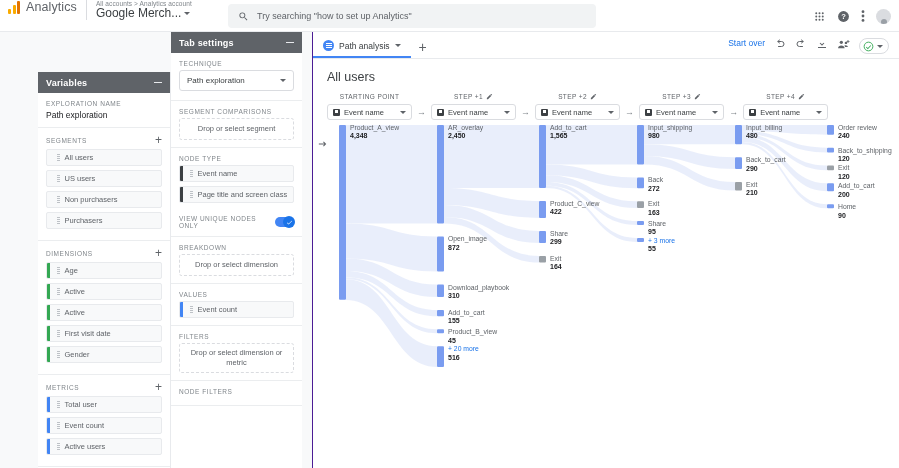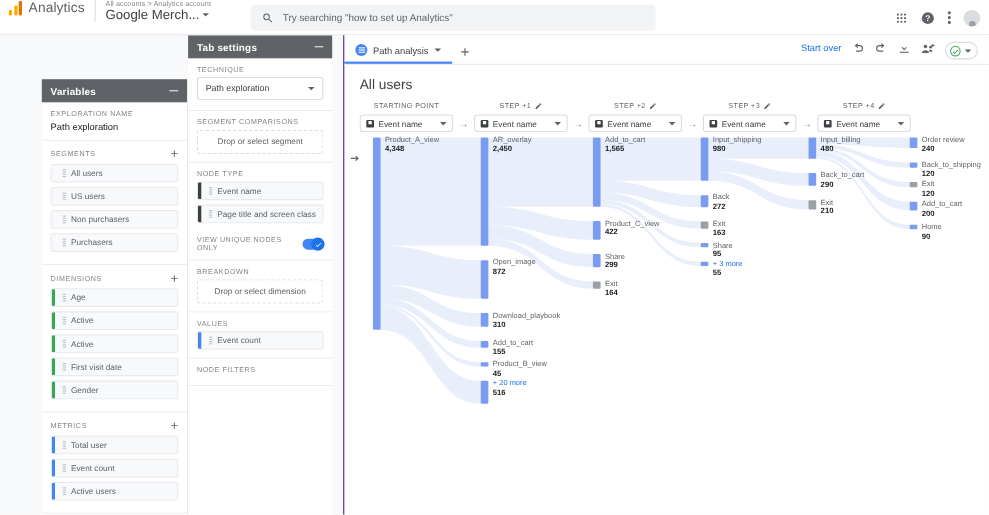--- a/index.html
+++ b/index.html
@@ -440,20 +440,26 @@
             <span class="grip">
               <i></i>
               <i></i>
               <i></i>
               <i></i>
             </span>
             <span>Event count</span>
           </div>
       </div>
 
+      <div class="sect">
+        <div class="sect-label">FILTERS</div>
+        <div class="dropzone" style="min-height:30px">
+          <span>Drop or select dimension or metric</span>
+        </div>
+      </div>
 
       <div class="sect">
         <div class="sect-label">NODE FILTERS</div>
       </div>
 
     </div>
   </div>
 
   <div class="main">
 

